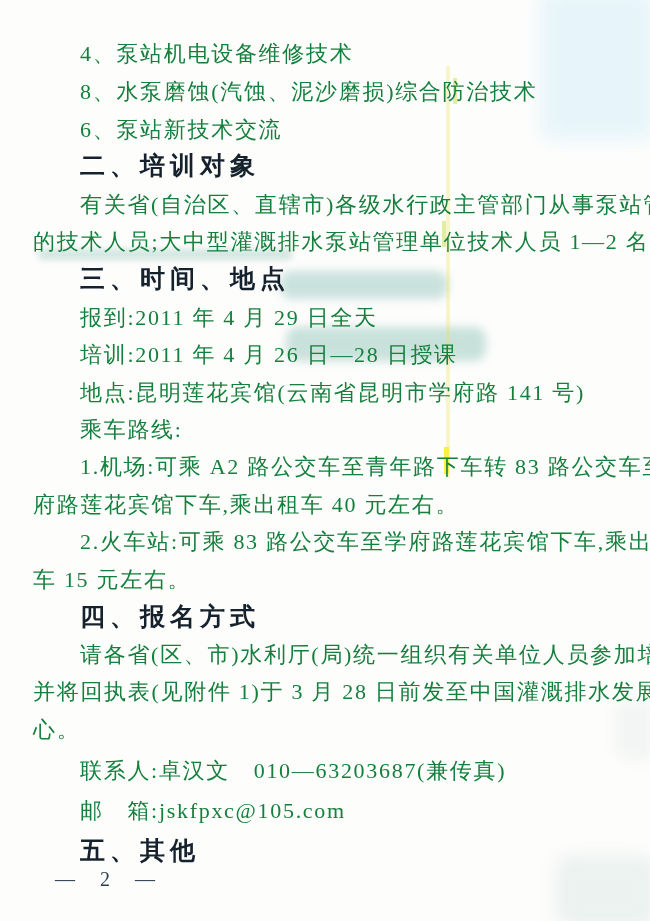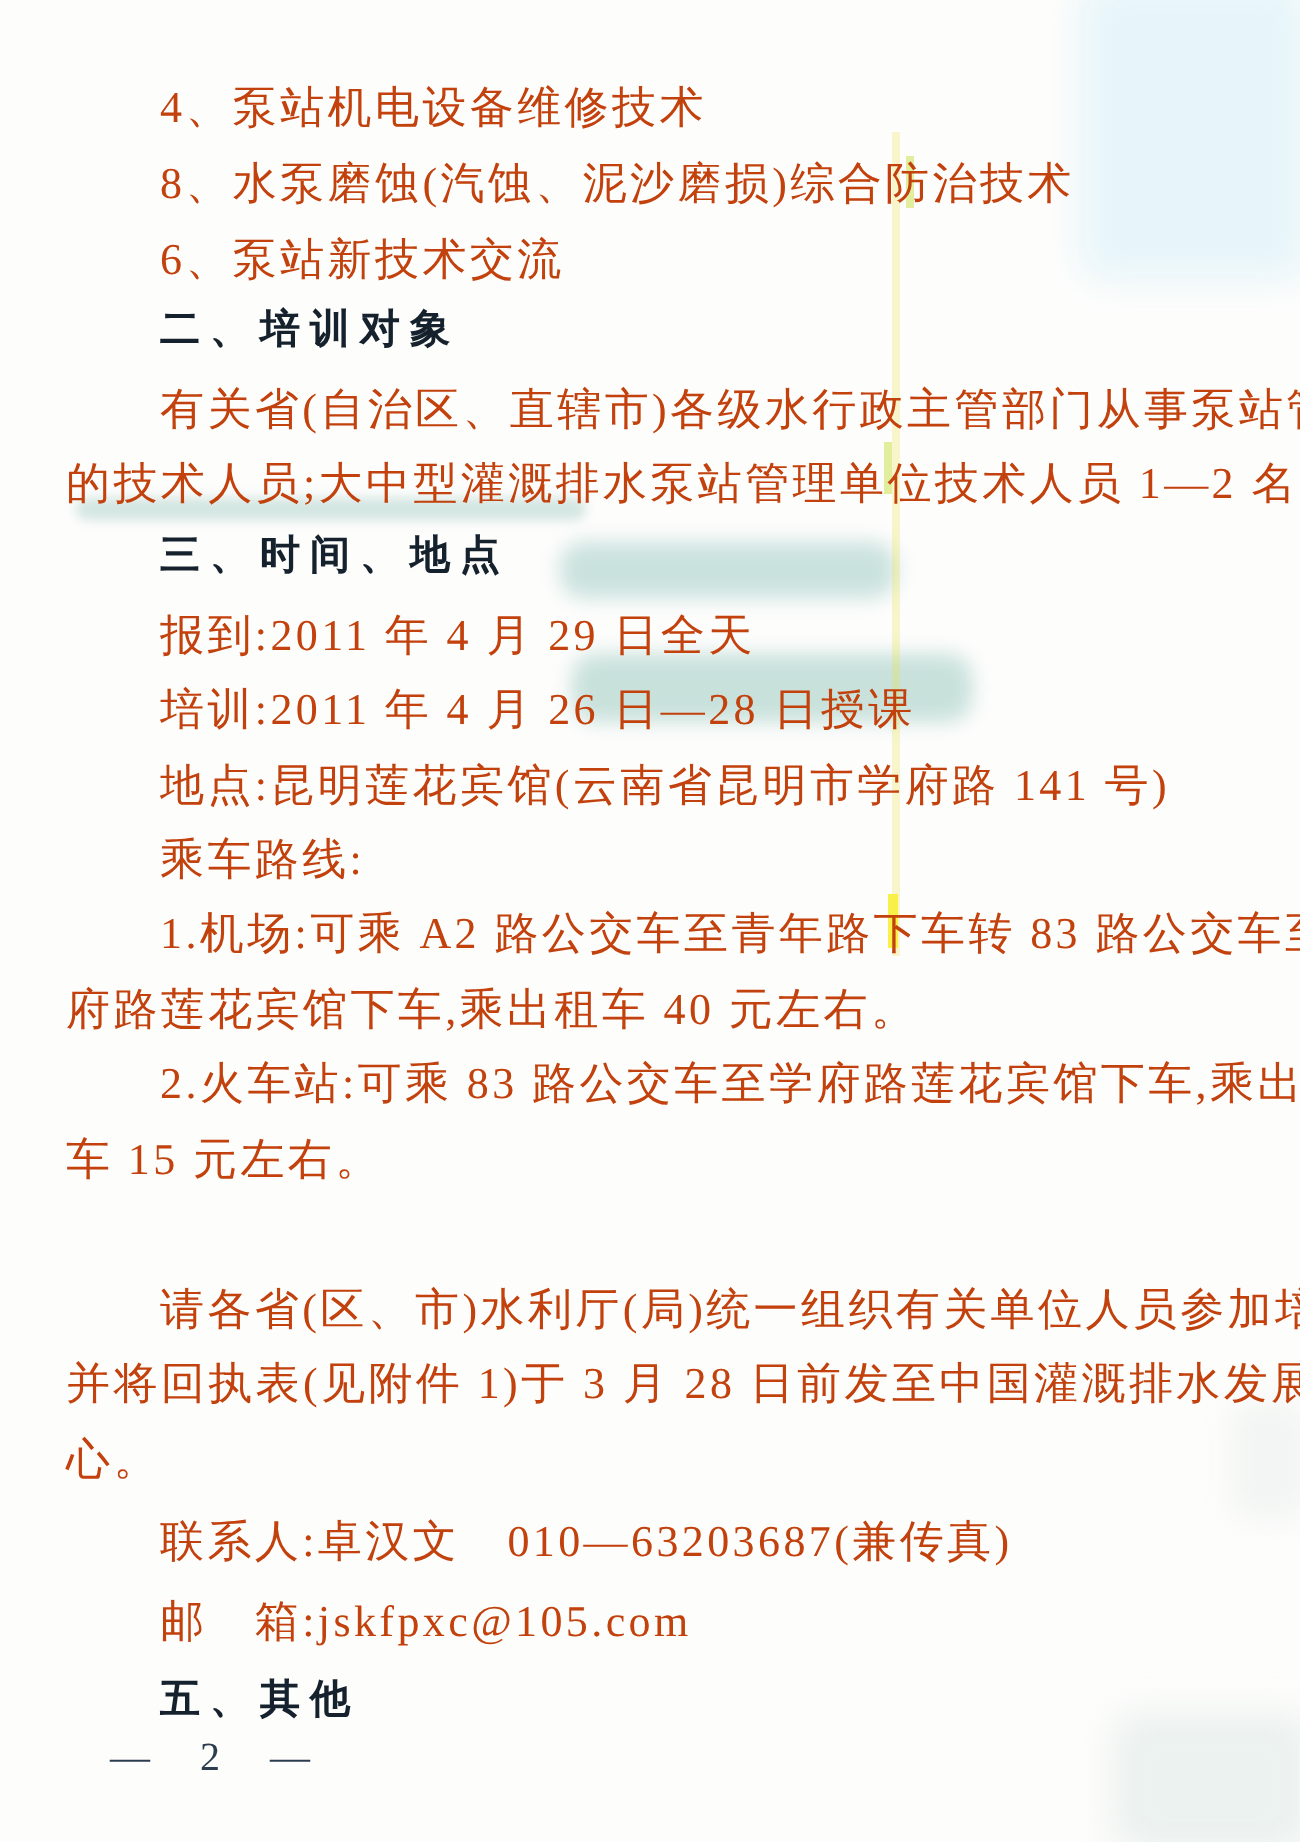--- a/index.html
+++ b/index.html
@@ -12,27 +12,27 @@
   }
   .page { position: absolute; inset: 0; }
 
   .line {
     position: absolute;
     left: 33px;
     white-space: pre;
     font-size: 22px;
     line-height: 27px;
     letter-spacing: 1.7px;
-    color: #c2410c;
+    color: #15803d;
   }
   .indent { left: 80px; }
   .heading {
     font-family: "Liberation Sans", "DejaVu Sans", sans-serif;
     font-weight: 700;
-    font-size: 20px;
+    font-size: 25px;
     letter-spacing: 5px;
     color: #15222d;
   }
   .pagenum {
     position: absolute;
     left: 55px; top: 868px;
     font-size: 20px;
     letter-spacing: 5px;
     color: #2c3d50;
     white-space: pre;
@@ -78,20 +78,21 @@
   <div class="line" style="top:228px">的技术人员;大中型灌溉排水泵站管理单位技术人员 1—2 名。</div>
   <div class="line indent heading" style="top:265px">三、时间、地点</div>
   <div class="line indent" style="top:304px">报到:2011 年 4 月 29 日全天</div>
   <div class="line indent" style="top:341px">培训:2011 年 4 月 26 日—28 日授课</div>
   <div class="line indent" style="top:379px">地点:昆明莲花宾馆(云南省昆明市学府路 141 号)</div>
   <div class="line indent" style="top:416px">乘车路线:</div>
   <div class="line indent" style="top:453px">1.机场:可乘 A2 路公交车至青年路下车转 83 路公交车至学</div>
   <div class="line" style="top:491px">府路莲花宾馆下车,乘出租车 40 元左右。</div>
   <div class="line indent" style="top:528px">2.火车站:可乘 83 路公交车至学府路莲花宾馆下车,乘出租</div>
   <div class="line" style="top:566px">车 15 元左右。</div>
+  <div class="line indent heading" style="top:603px">四、报名方式</div>
   <div class="line indent" style="top:641px">请各省(区、市)水利厅(局)统一组织有关单位人员参加培训,</div>
   <div class="line" style="top:678px">并将回执表(见附件 1)于 3 月 28 日前发至中国灌溉排水发展中</div>
   <div class="line" style="top:716px">心。</div>
   <div class="line indent" style="top:757px">联系人:卓汉文　010—63203687(兼传真)</div>
   <div class="line indent" style="top:797px">邮　箱:jskfpxc@105.com</div>
   <div class="line indent heading" style="top:837px">五、其他</div>
 
   <div class="pagenum">—  2  —</div>
 
 </div>

